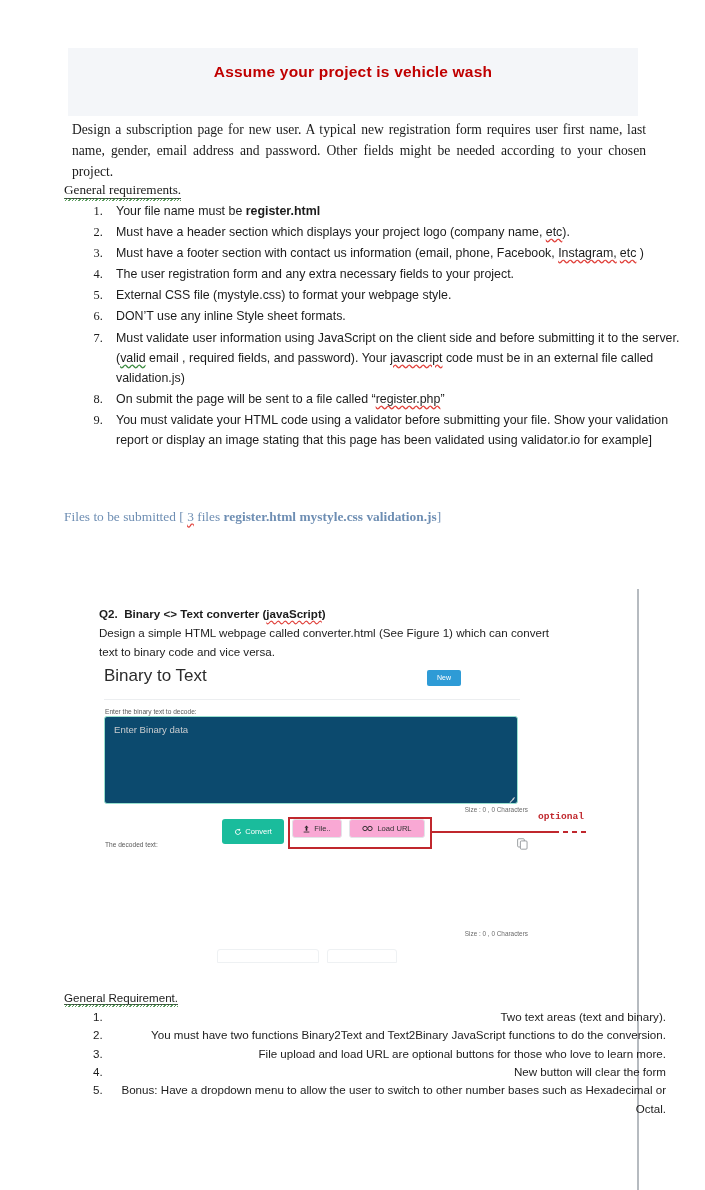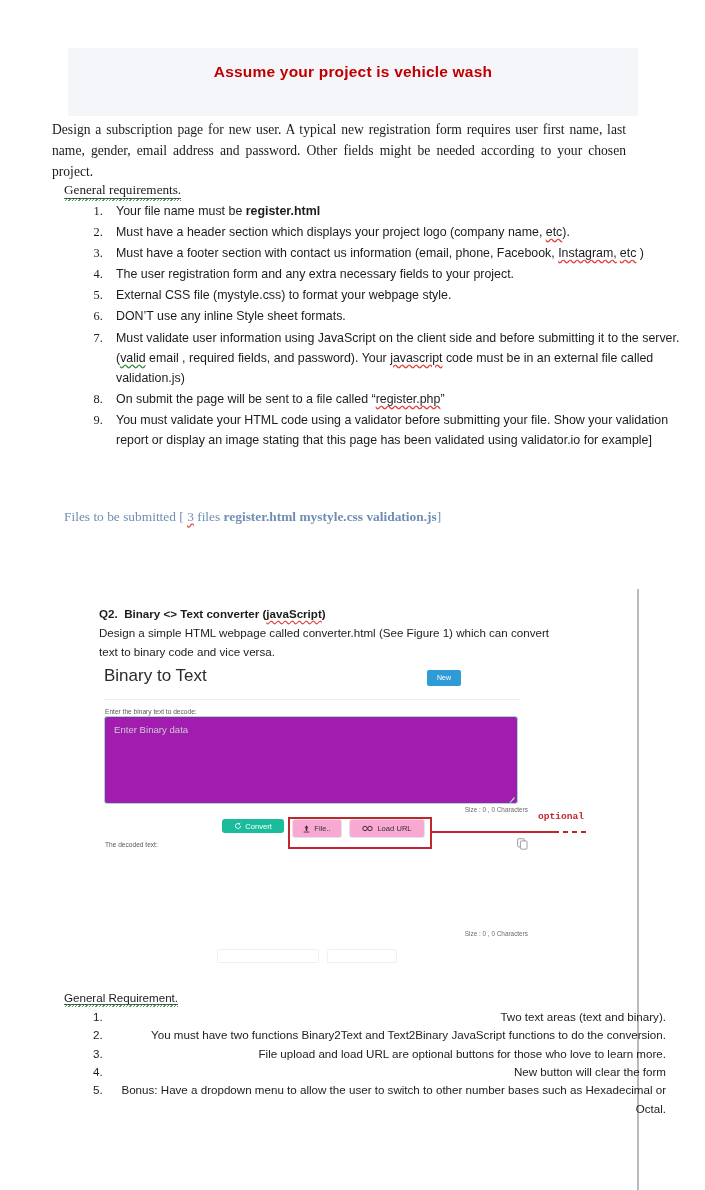--- a/index.html
+++ b/index.html
@@ -35,21 +35,21 @@
   #doc-title {
     position:absolute; left:68px; top:63px; width:570px;
     text-align:center;
     font-family:Liberation Sans, sans-serif;
     font-weight:bold; font-size:15.5px; color:#c00000;
     letter-spacing:.2px;
   }
 
   
   #intro {
-    position:absolute; left:52px; top:119px; width:574px;
+    position:absolute; left:72px; top:119px; width:574px;
     font-family:"Liberation Serif", serif;
     font-size:13.6px; color:#1a1a1a;
     line-height:1.55; text-align:justify;
   }
 
   
   #gen-req-1-head {
     position:absolute; left:64px; top:182px;
     font-family:"Liberation Serif", serif;
     font-size:13.2px; color:#1a1a1a;
@@ -110,21 +110,21 @@
     background:#eceef0;
   }
   .fig-label {
     position:absolute; font-size:6.6px; color:#5a5a5a;
   }
   #label-in  { left:9px;  top:46px; }
   #label-out { left:9px;  top:179px; }
 
   .ta {
     position:absolute; left:8px; width:414px;
-    background:#a21caf; box-sizing:border-box;
+    background:#0c4a6e; box-sizing:border-box;
     border-radius:3px;
   }
   #ta-in  { top:54px;  height:88px; border:1px solid #97e0cf; }
   #ta-out { top:187px; height:79px; border:1px solid #dfe3e6; }
   .ta-ph {
     position:absolute; left:9px; top:7px;
     font-size:9.6px; color:#c9cccf;
   }
   .ta-grip {
     position:absolute; right:2px; bottom:1px; width:6px; height:6px;
@@ -135,21 +135,21 @@
   .ta-grip::before { right:0; bottom:1px; width:6px; height:1px; transform:rotate(-45deg); }
   .ta-grip::after  { right:0; bottom:3px; width:3px; height:1px; transform:rotate(-45deg); }
 
   .size-lbl {
     position:absolute; right:8px; font-size:6.4px; color:#6b6b6b;
   }
   #size-in  { top:144px; }
   #size-out { top:268px; }
 
   #btn-convert {
-    position:absolute; left:126px; top:157px; width:62px; height:14px;
+    position:absolute; left:126px; top:157px; width:62px; height:25px;
     background:#1abc9c; border-radius:3px;
     color:#ffffff; font-size:7.6px;
     display:flex; align-items:center; justify-content:center; gap:3px;
   }
   .optbtn {
     position:absolute; top:157px; height:19px;
     background:#f9a8d4; border:1px solid #e2e5e8; border-radius:3px;
     color:#333; font-size:7.6px;
     display:flex; align-items:center; justify-content:center; gap:4px;
     box-sizing:border-box;

